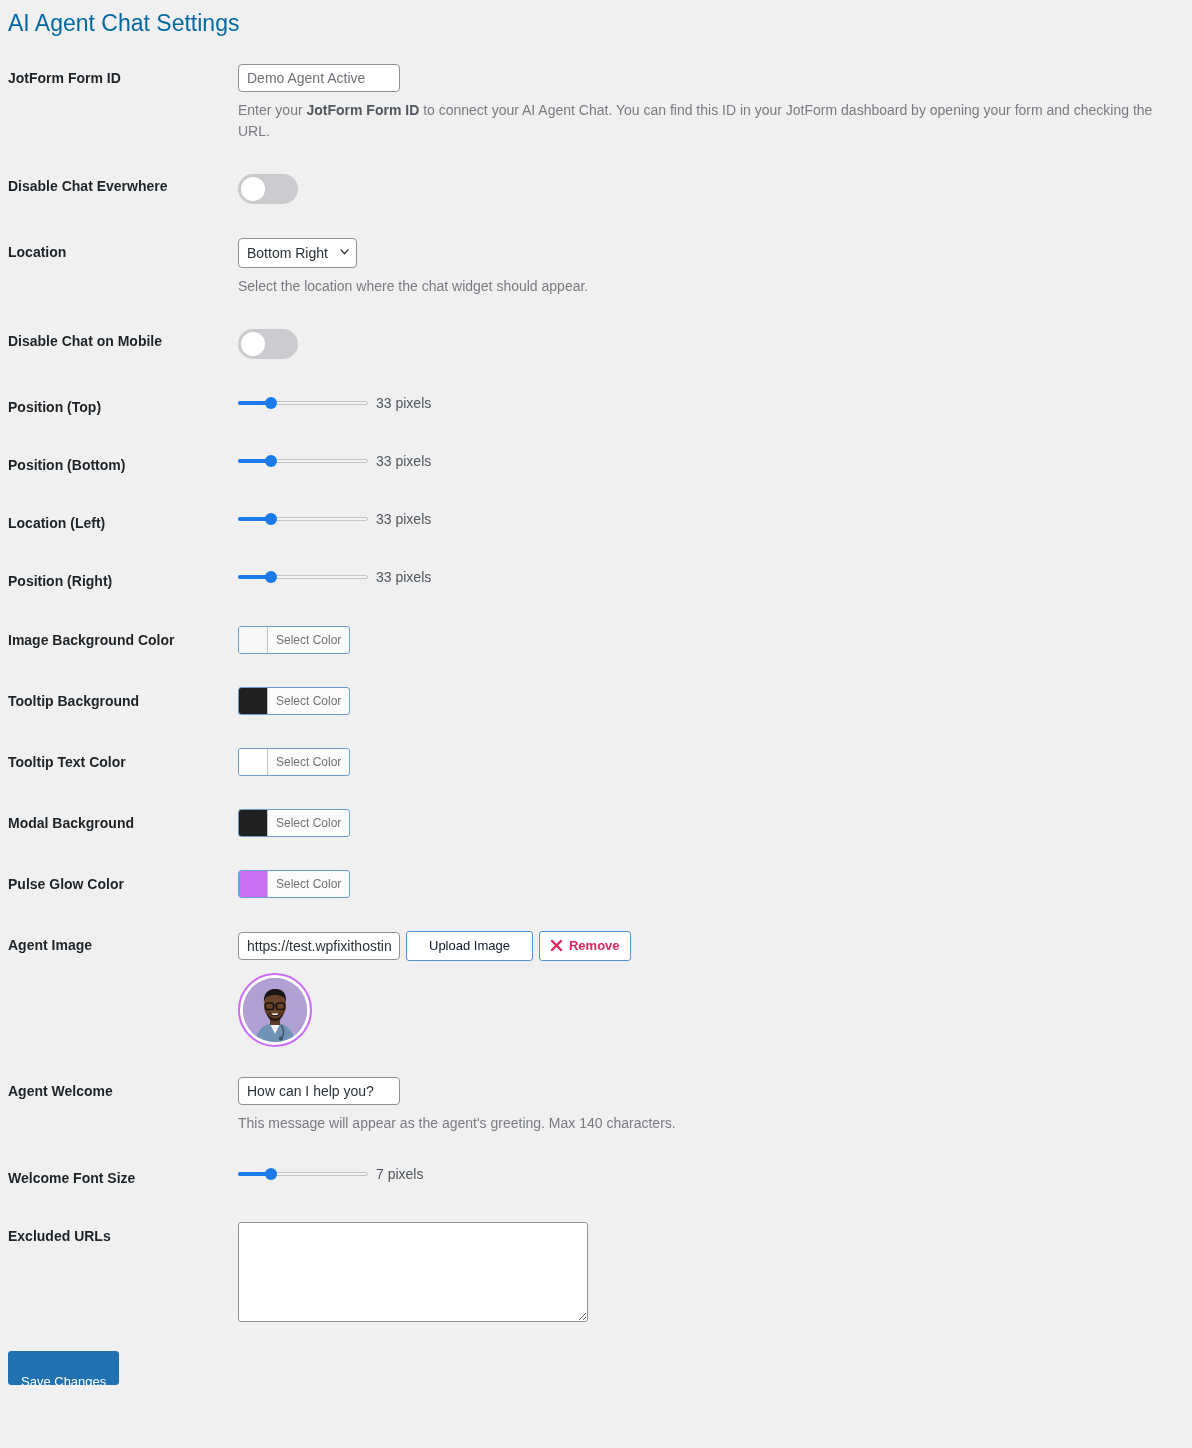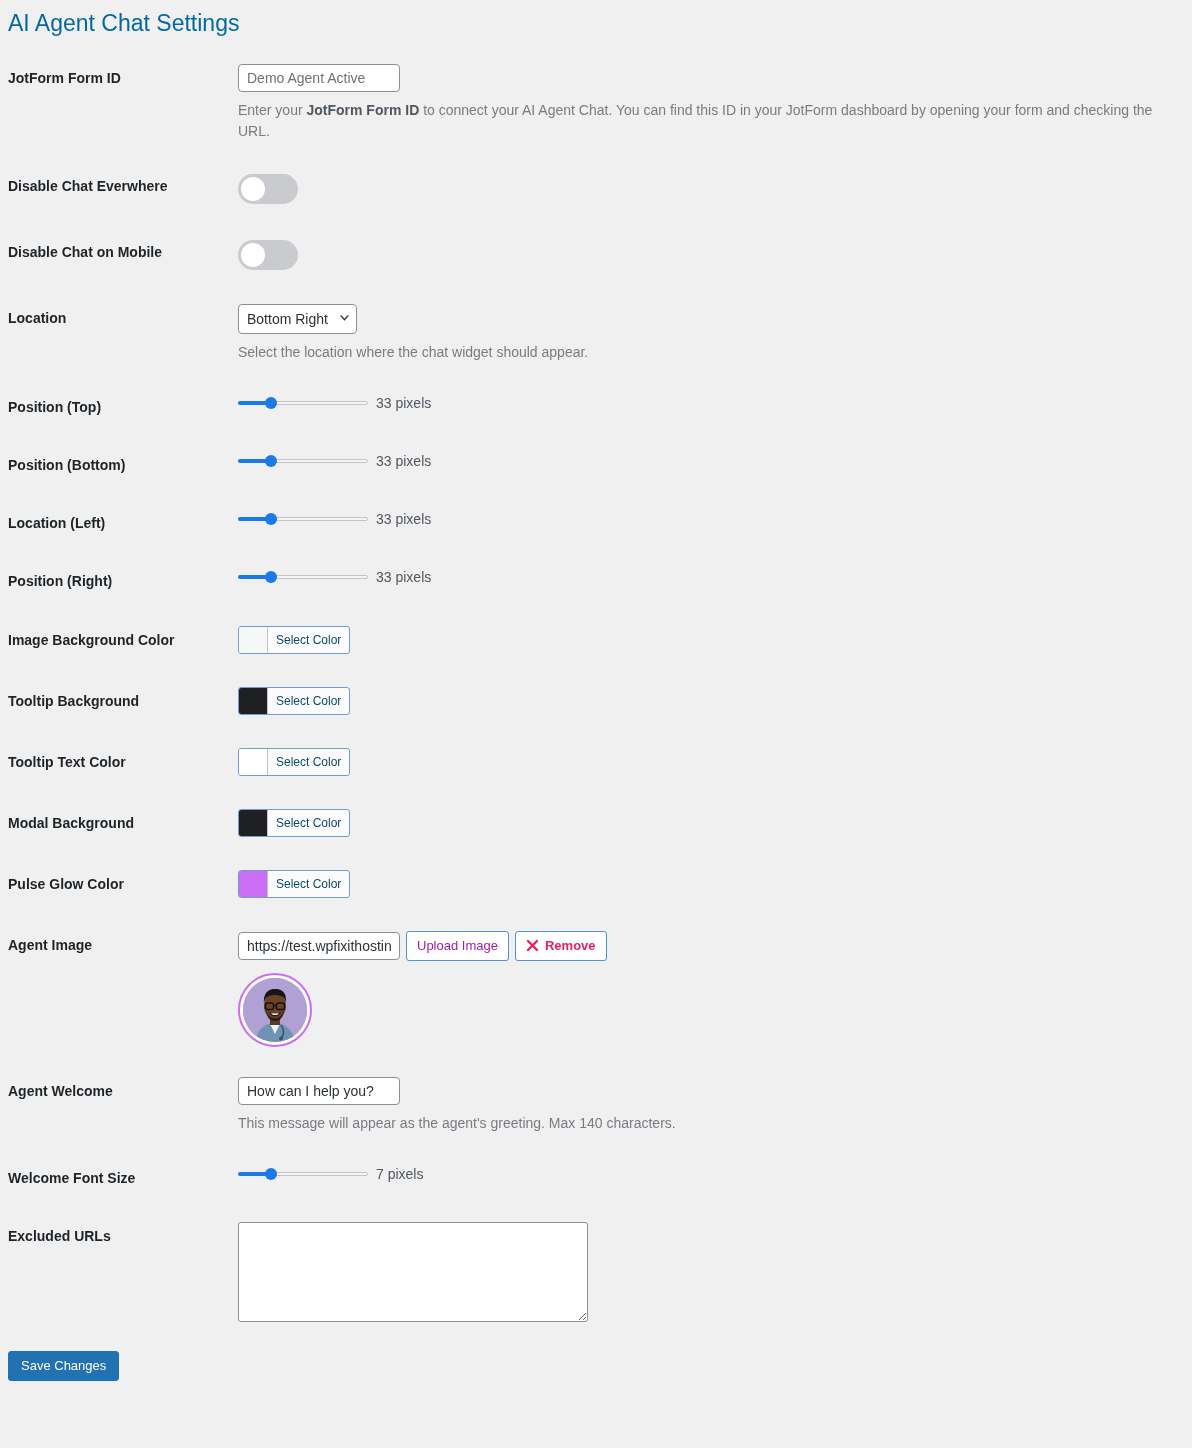--- a/index.html
+++ b/index.html
@@ -177,43 +177,43 @@
     cursor: pointer;
     box-sizing: border-box;
   }
   .color-swatch {
     width: 28px;
     border-right: 1px solid #c3c4c7;
     flex: 0 0 auto;
   }
   .color-label {
     font-size: 12px;
-    color: #0c4a6e;
+    color: #737373;
     line-height: 26px;
     padding: 0 8px;
     white-space: nowrap;
     text-align: right;
   }
 
   
   .image-controls {
     display: flex;
     align-items: center;
     gap: 6px;
   }
   .btn-secondary {
     height: 30px;
     box-sizing: border-box;
     border: 1px solid #4f94d4;
     border-radius: 3px;
     background: #fff;
-    color: #a21caf;
+    color: #0f172a;
     font-size: 13px;
     font-family: "Liberation Sans", sans-serif;
-    padding: 0 10px;
+    padding: 0 22px;
     cursor: pointer;
     line-height: 28px;
     white-space: nowrap;
   }
   .btn-remove {
     height: 30px;
     box-sizing: border-box;
     border: 1px solid #4f94d4;
     border-radius: 3px;
     background: #fff;
@@ -268,21 +268,21 @@
 
   
   .submit-area { padding: 10px 0 0 8px; }
   .btn-primary {
     background: #2271b1;
     border: 1px solid #2271b1;
     border-radius: 3px;
     color: #fff;
     font-size: 13px;
     font-family: "Liberation Sans", sans-serif;
-    padding: 0 12px;
+    padding: 16px 12px;
     height: 30px;
     line-height: 28px;
     cursor: pointer;
   }
 </style>
 </head>
 <body>
 
 <h1 class="page-title">AI Agent Chat Settings</h1>
 
@@ -292,46 +292,46 @@
     <tr>
       <th class="row-label">JotForm Form ID</th>
       <td class="row-field">
         <input class="text-input" type="text" placeholder="Demo Agent Active" style="">
         <p class="desc"><span>Enter your </span><b>JotForm Form ID</b><span> to connect your AI Agent Chat. You can find this ID in your JotForm dashboard by opening your form and checking the URL.</span></p>
       </td>
     </tr>
 
     <tr>
       <th class="row-label">Disable Chat Everwhere</th>
-      <td class="row-field">
-        <div class="toggle">
-          <span class="knob"></span>
-        </div>
-      </td>
-    </tr>
-
-    <tr>
-      <th class="row-label">Disable Chat on Mobile</th>
       <td class="row-field">
         <div class="toggle">
           <span class="knob"></span>
         </div>
       </td>
     </tr>
 
     <tr>
       <th class="row-label">Location</th>
       <td class="row-field">
         <div class="select-wrap">
           <div class="select-box">Bottom Right</div>
           <svg class="select-arrow" viewBox="0 0 10 7">
             <path d="M1 1 L5 5.5 L9 1" fill="none" stroke="#2c3338" stroke-width="1.6" stroke-linecap="round"></path>
           </svg>
         </div>
         <p class="desc">Select the location where the chat widget should appear.</p>
+      </td>
+    </tr>
+
+    <tr>
+      <th class="row-label">Disable Chat on Mobile</th>
+      <td class="row-field">
+        <div class="toggle">
+          <span class="knob"></span>
+        </div>
       </td>
     </tr>
 
     <tr>
       <th class="row-label">Position (Top)</th>
       <td class="row-field">
         <div class="slider-row">
           <div class="slider">
             <div class="track"></div>
             <div class="fill" style="width: 32.5px;"></div>

